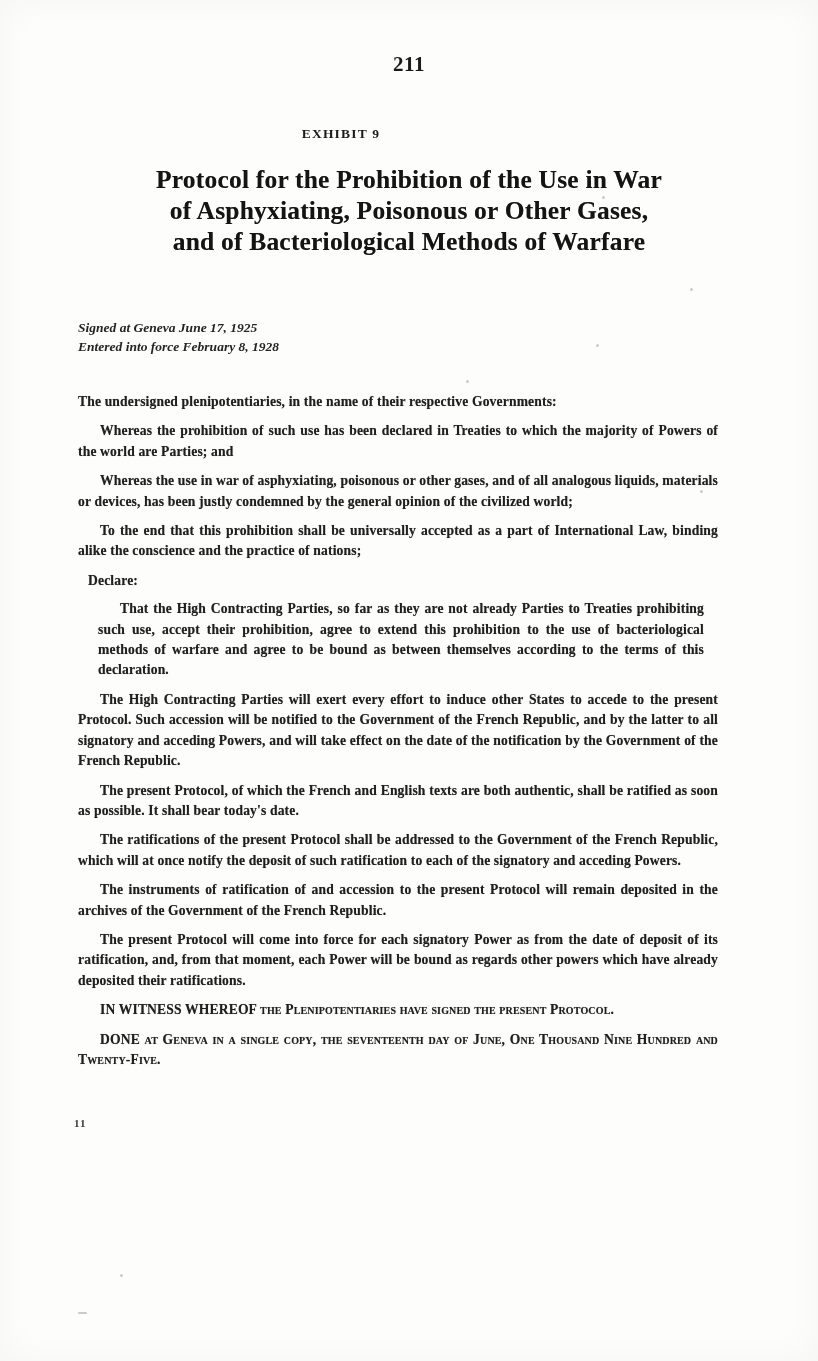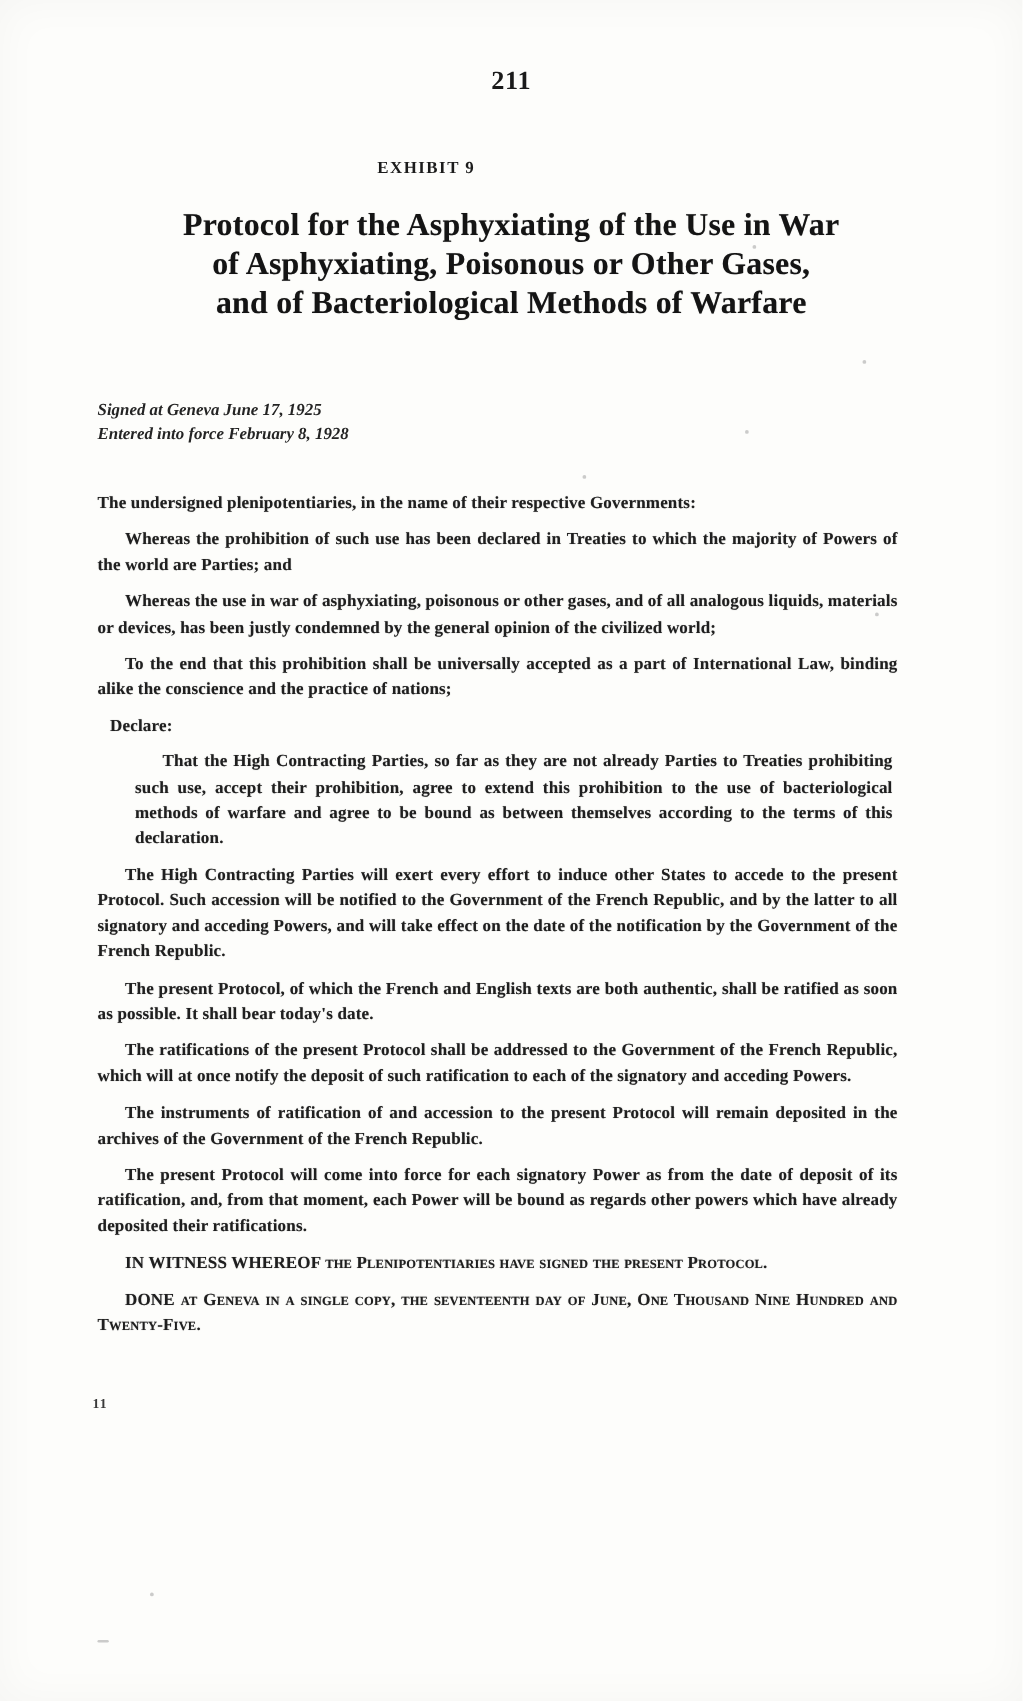--- a/index.html
+++ b/index.html
@@ -83,21 +83,21 @@
   .body-text p {
     margin: 0 0 9px 0;
     text-indent: 22px;
     font-weight: bold;
     letter-spacing: 0.15px;
     text-shadow: 0 0 0.7px rgba(31,31,31,0.5);
   }
   .body-text p.noindent { text-indent: 0; }
   .body-text p.declare { text-indent: 10px; margin-bottom: 8px; }
   .body-text p.indented {
-    margin-left: 30px;
+    margin-left: 20px;
     width: 606px;
     text-indent: 22px;
   }
   .smallcaps { font-variant: small-caps; }
   .footer-mark {
     position: absolute;
     top: 1117px;
     left: 74px;
     font-size: 11px;
     font-weight: bold;
@@ -121,21 +121,21 @@
 </head>
 <body>
 
 <div class="page">
 
   <div class="page-number">211</div>
 
   <div class="exhibit-label">EXHIBIT 9</div>
 
   <div class="doc-title">
-    <span class="line">Protocol for the Asphyxiating of the Use in War</span>
+    <span class="line">Protocol for the Prohibition of the Use in War</span>
     <span class="line">of Asphyxiating, Poisonous or Other Gases,</span>
     <span class="line">and of Bacteriological Methods of Warfare</span>
   </div>
 
   <div class="signed-block">
     <span class="line">Signed at Geneva June 17, 1925</span>
     <span class="line">Entered into force February 8, 1928</span>
   </div>
 
   <div class="body-text">

